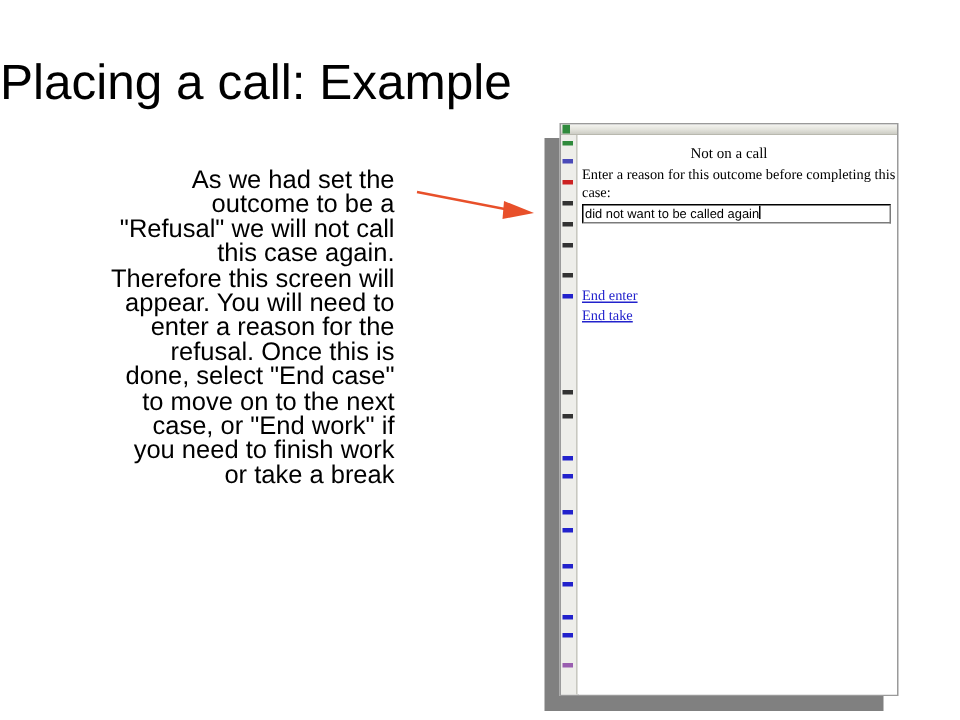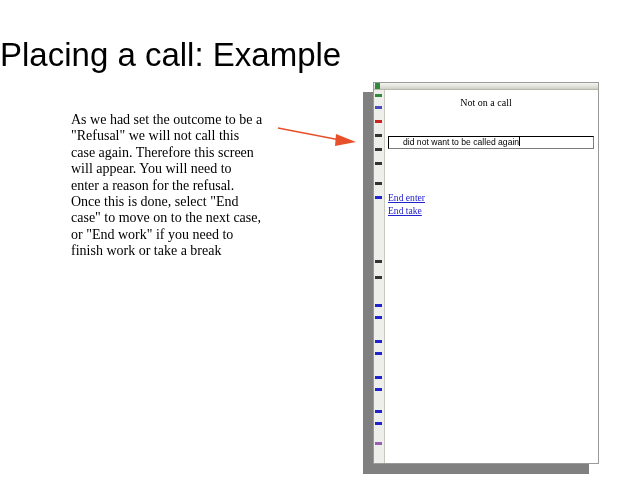--- a/index.html
+++ b/index.html
@@ -28,25 +28,25 @@
     letter-spacing: 0px;
     white-space: nowrap;
   }
 
   
   #slide-body {
     position: absolute;
     left: 71px;
     top: 112px;
     width: 192px;
-    font-family: Liberation Serif, serif;
-    font-size: 14px;
+    font-family: Liberation Sans, sans-serif;
+    font-size: 17px;
     line-height: 16.4px;
     color: #000000;
-    text-align: left;
+    text-align: right;
   }
 
   
   #annotation-arrow {
     position: absolute;
     left: 270px;
     top: 118px;
     width: 92px;
     height: 34px;
     pointer-events: none;
@@ -159,21 +159,21 @@
     height: 13px;
     background: #ffffff;
     border: 1px solid #000000;
     border-right-color: #7b7b7b;
     border-bottom-color: #7b7b7b;
     box-sizing: border-box;
     font-family: "Liberation Sans", sans-serif;
     font-size: 8.6px;
     line-height: 11px;
     color: #000000;
-    padding: 0 14px;
+    padding: 0 1px;
     white-space: nowrap;
     overflow: hidden;
   }
   .caret {
     display: inline-block;
     width: 1px;
     height: 9px;
     background: #000000;
     vertical-align: -1px;
     margin-left: 0px;
@@ -230,20 +230,21 @@
         <div class="frag" style="top: 298px; background: rgb(34, 34, 204);"></div>
         <div class="frag" style="top: 320px; background: rgb(34, 34, 204);"></div>
         <div class="frag" style="top: 332px; background: rgb(34, 34, 204);"></div>
         <div class="frag" style="top: 352px; background: rgb(154, 95, 176);"></div>
       </div>
 
     <div class="page">
 
       <div class="page-heading">Not on a call</div>
 
+      <div class="page-instruction">Enter a reason for this outcome before completing this case:</div>
 
       <div class="reason-input"><span>did not want to be called again</span><span class="caret"></span></div>
 
       <a class="page-link" id="link-end-case" href="#">End enter</a>
 
       <a class="page-link" id="link-end-work" href="#">End take</a>
 
     </div>
   </div>
 </div>

